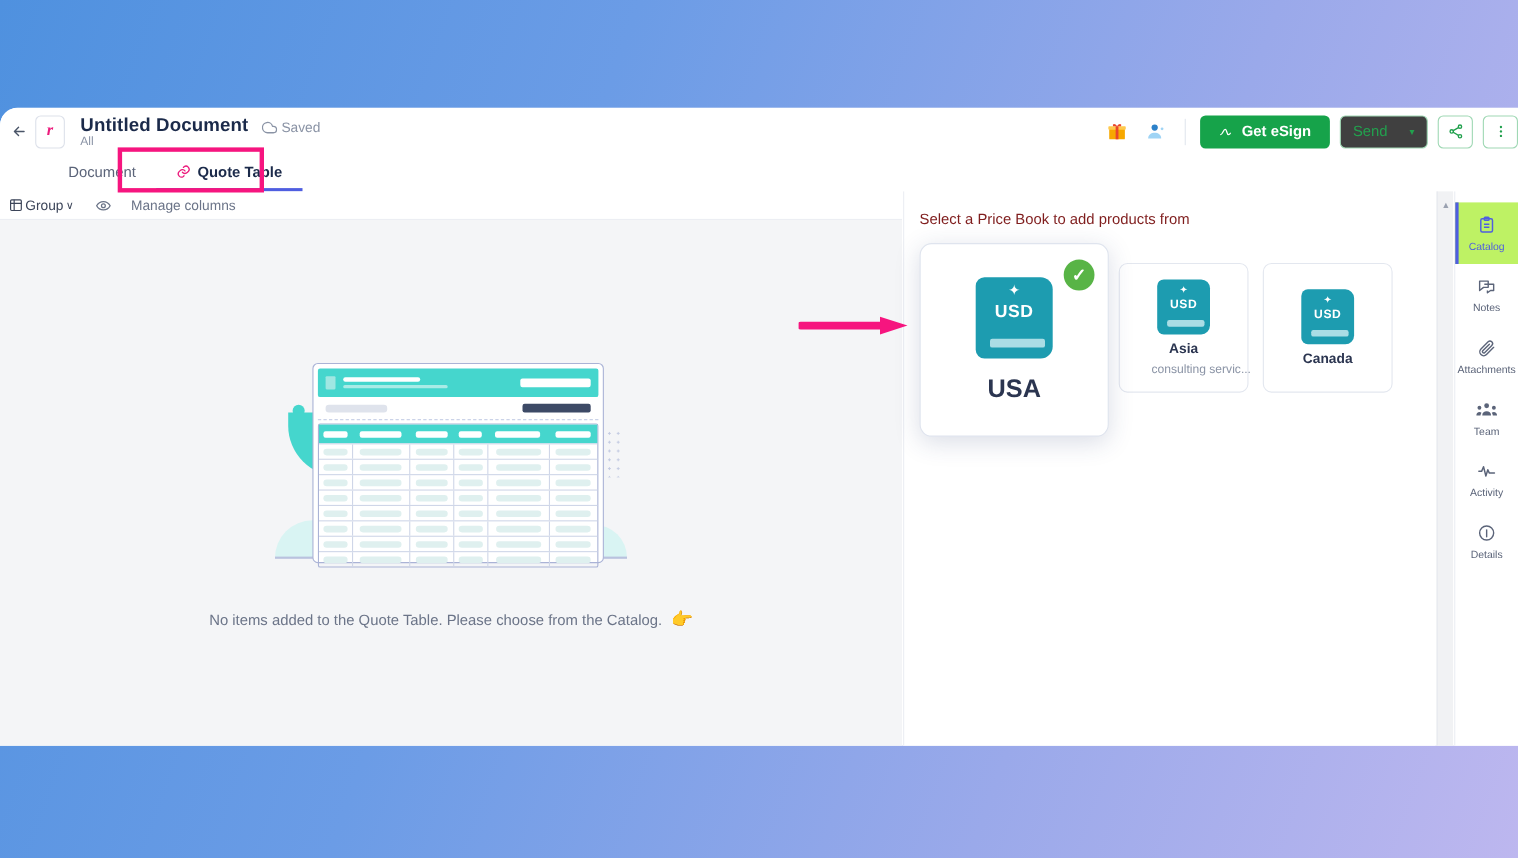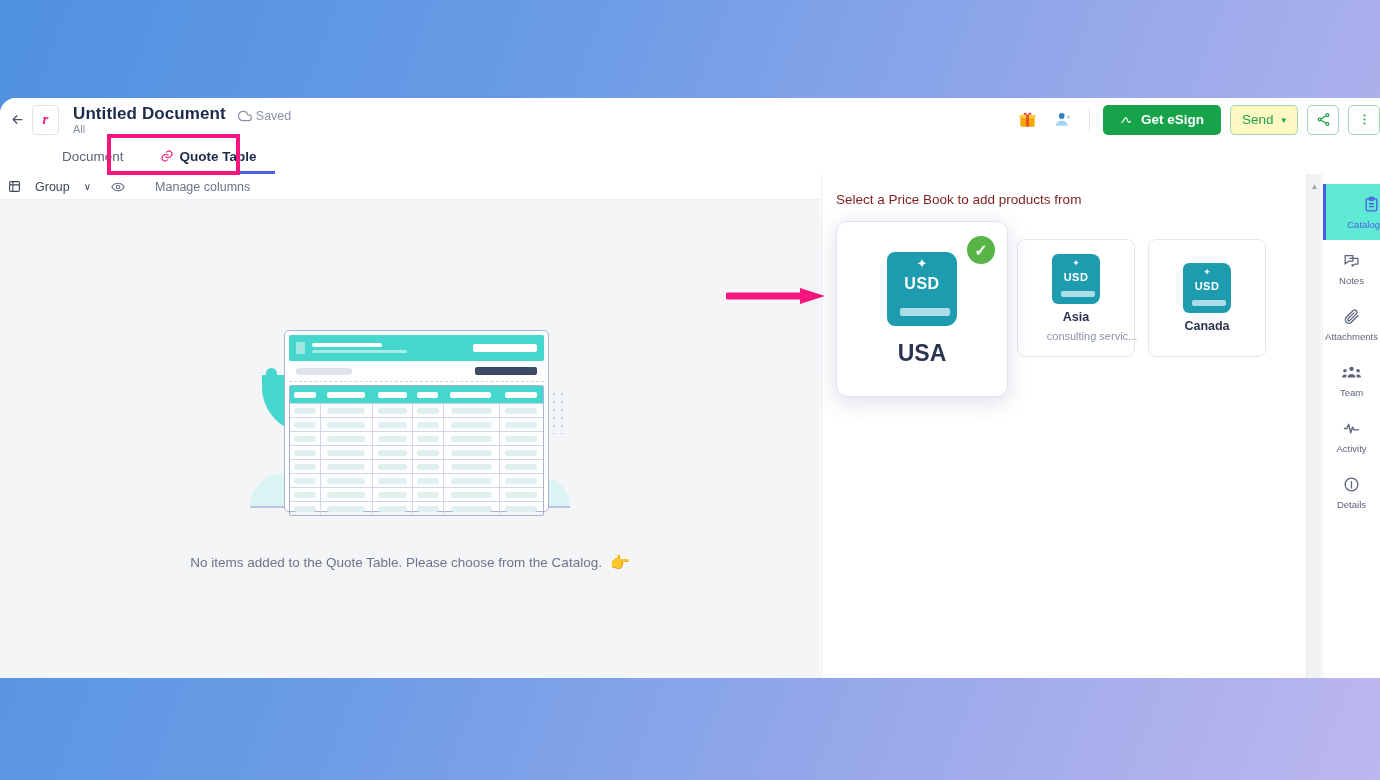--- a/index.html
+++ b/index.html
@@ -68,23 +68,23 @@
   .hdr-divider { width: 1px; height: 24px; background: #e2e6ee; margin: 0 4px; }
   .btn-esign {
     background: #16a34a; color: #fff;
     height: 30px; min-width: 118px;
     border-radius: 5px; border: none;
     display: flex; align-items: center; justify-content: center; gap: 7px;
     font-size: 13.5px; font-weight: bold; cursor: pointer;
     padding: 0 12px;
   }
   .btn-outline-green {
-    background: #fef9c3; color: #22a14e;
+    background: #404040; color: #22a14e;
     height: 30px; border: 1px solid #9fd8b4; border-radius: 5px;
-    display: flex; align-items: center; justify-content: center; gap: 8px;
+    display: flex; align-items: center; justify-content: center; gap: 20px;
     font-size: 13.5px; cursor: pointer; padding: 0 11px;
   }
   .btn-sq {
     width: 32px; height: 30px; padding: 0;
     background: #fff; border: 1px solid #9fd8b4; border-radius: 5px;
     display: flex; align-items: center; justify-content: center;
     color: #22a14e; cursor: pointer;
   }
 
   
@@ -105,21 +105,21 @@
   
   .toolbar {
     position: absolute; left: 0; top: 76px;
     width: 820px; height: 26px;
     display: flex; align-items: center; gap: 20px;
     padding-left: 8px;
     background: #fff;
     border-bottom: 1px solid #eceef3;
   }
   .tool-item {
-    display: flex; align-items: center; gap: 14px;
+    display: flex; align-items: center; gap: 2px;
     font-size: 12.5px; color: #3c4559; cursor: pointer;
   }
   .tool-item .t-muted { color: #6b7488; margin-left: 16px; }
 
   
   .canvas {
     position: absolute; left: 0; top: 102px;
     width: 820px; height: 478px;
     background: #f4f5f7;
     display: flex; flex-direction: column;
@@ -286,21 +286,21 @@
     background: #fff;
     border-left: 1px solid #eceef3;
     padding-top: 10px;
   }
   .rail-item {
     height: 56px; display: flex; flex-direction: column;
     align-items: center; justify-content: center; gap: 5px;
     font-size: 9.5px; color: #5b6479; cursor: pointer;
     position: relative;
   }
-  .rail-item.active { color: #4f5ee0; background: #5eead4; align-items: flex-end; }
+  .rail-item.active { color: #4f5ee0; background: #bef264; }
   .rail-item.active::before {
     content: ""; position: absolute; left: 0; top: 0;
     width: 3px; height: 100%; background: #4f5ee0;
   }
   .rail-icon { height: 19px; display: flex; align-items: center; }
 
   
   .annot-box {
     position: absolute;
     left: 107px; top: 134px;

